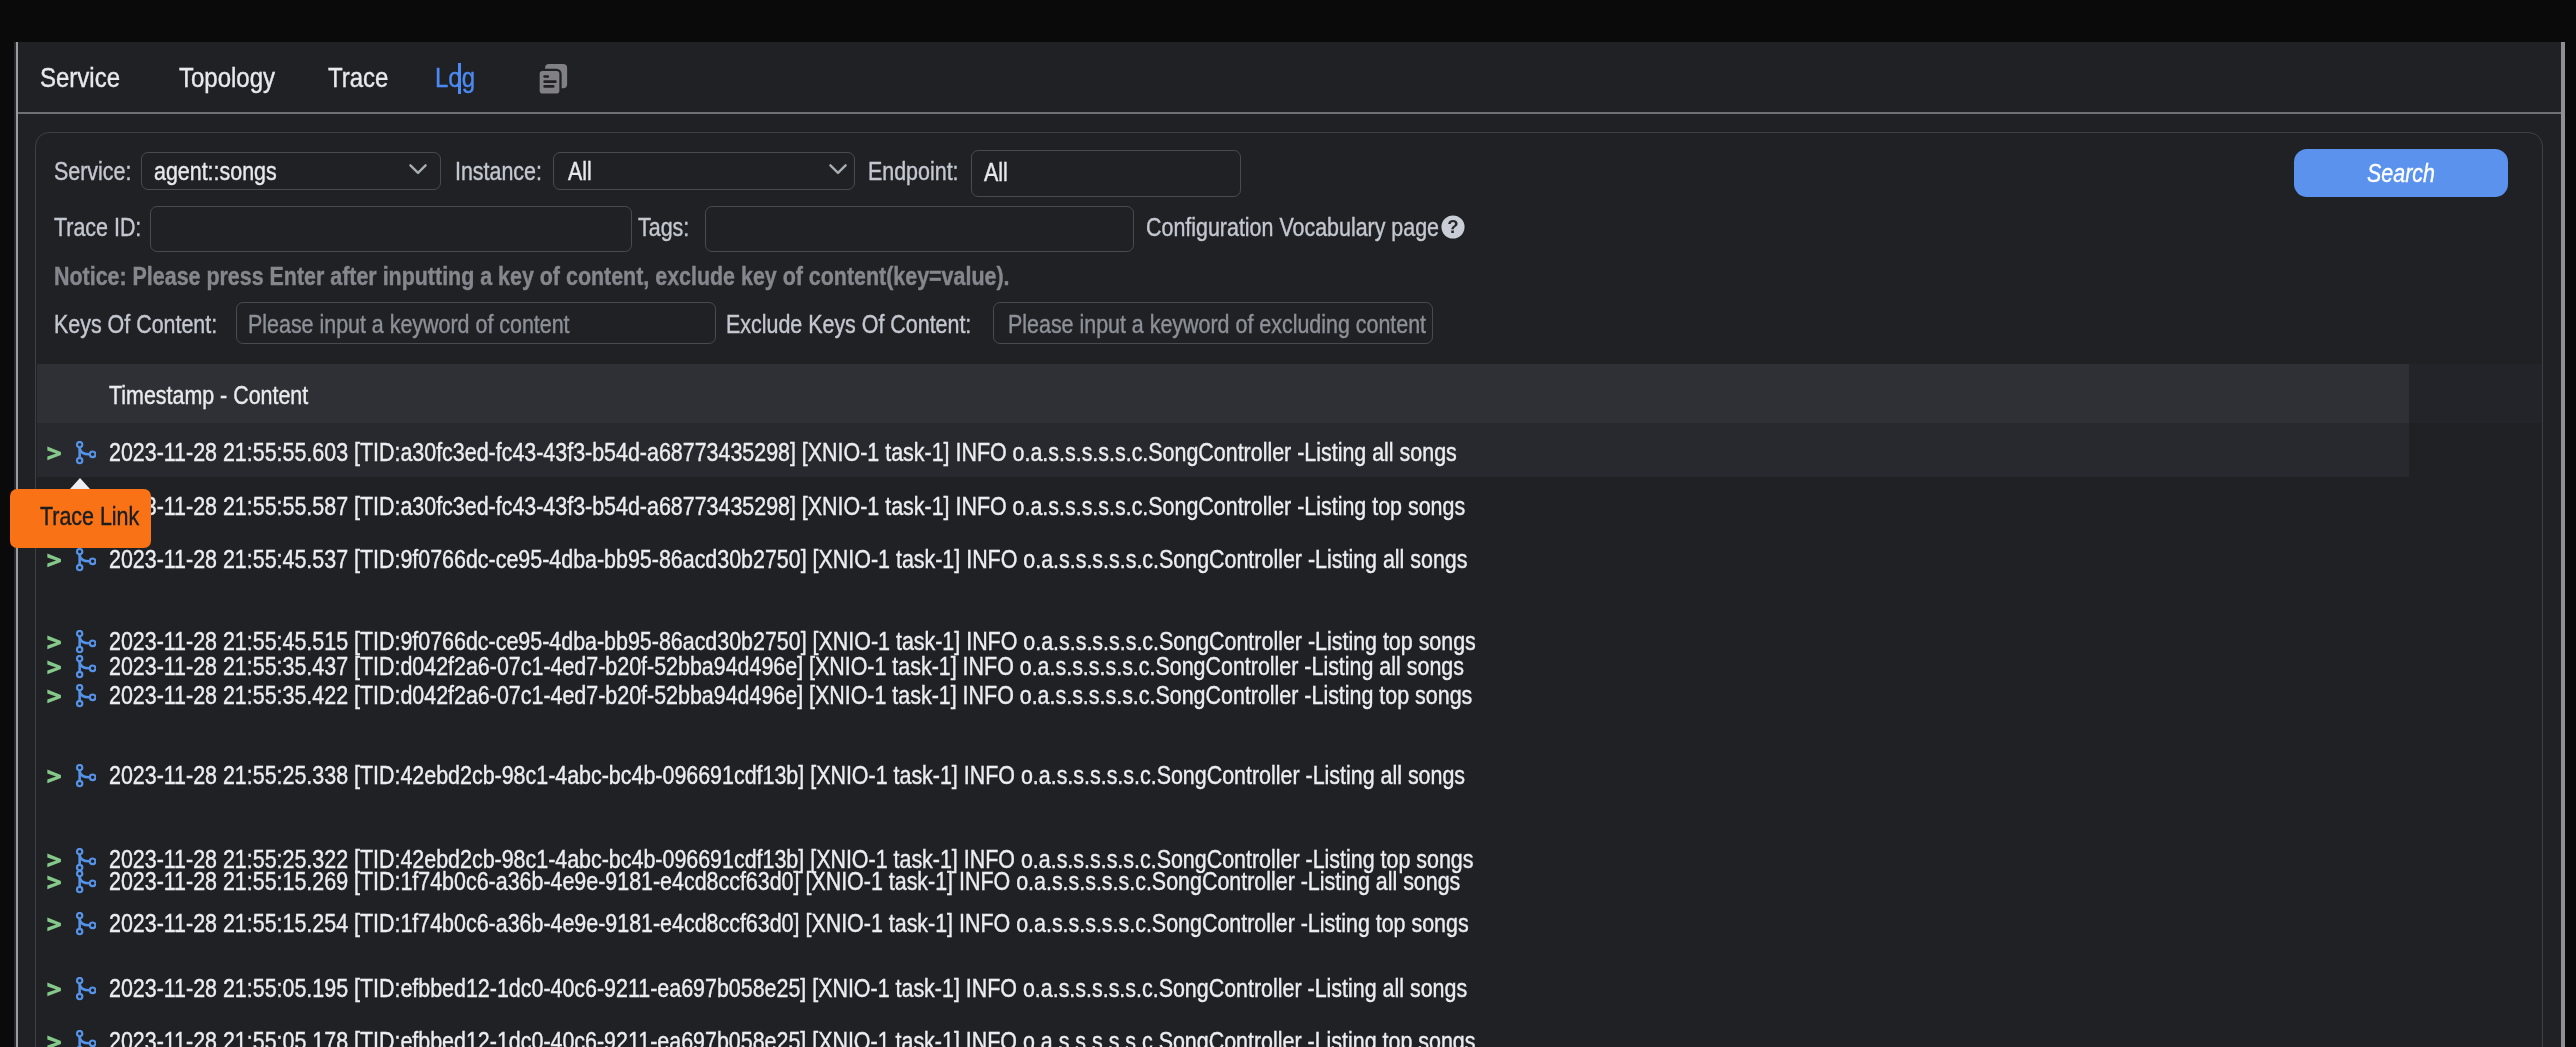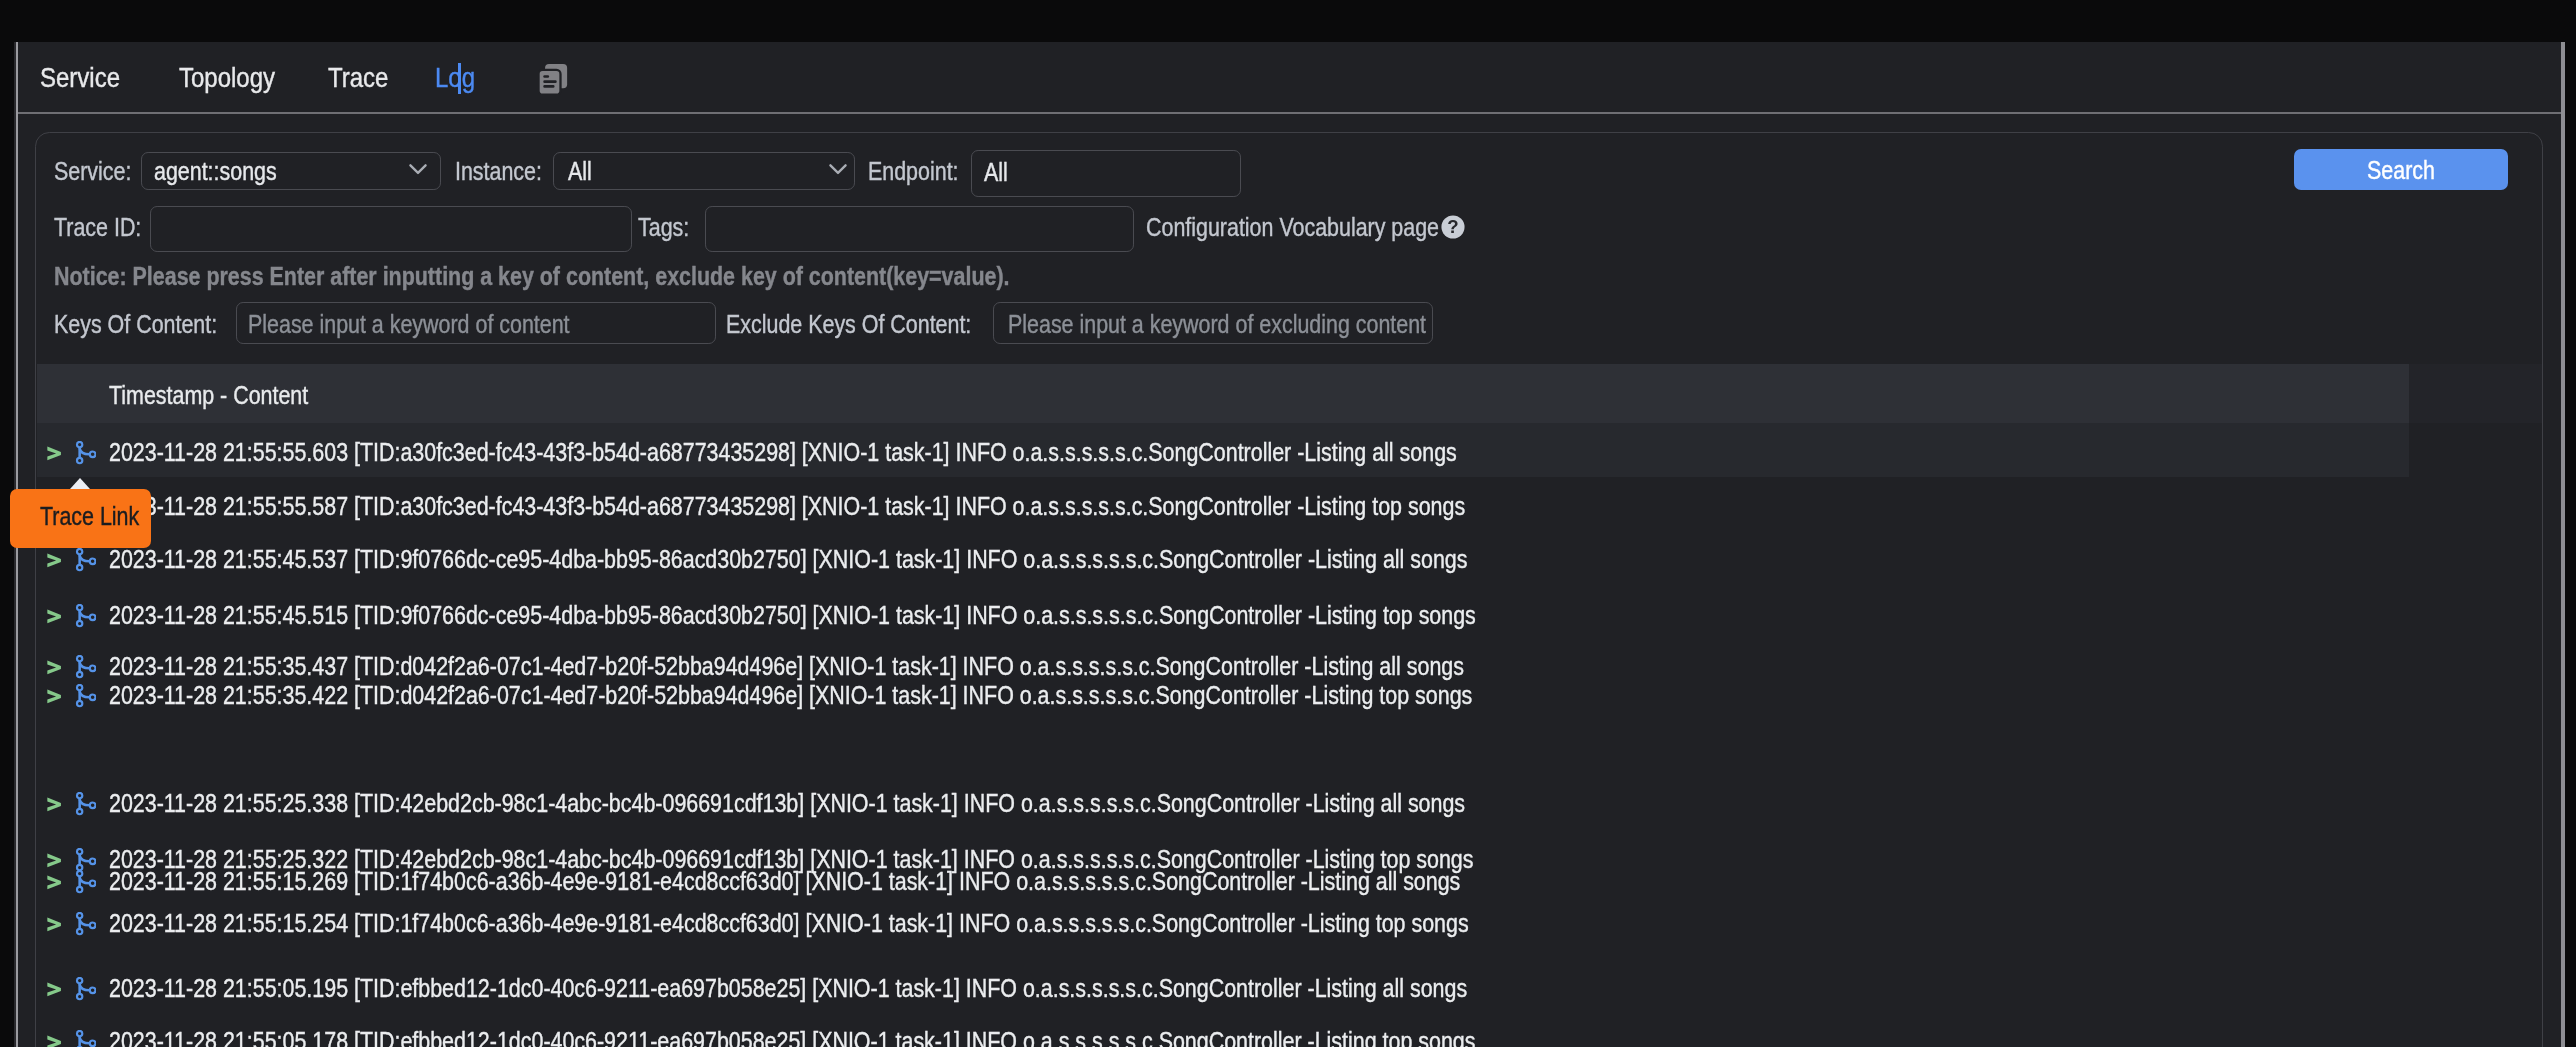--- a/index.html
+++ b/index.html
@@ -10,21 +10,21 @@
 #rline { position:absolute; left:2561px; top:0; width:3.6px; height:1048px; background:#8e8e93; }
 #navborder { position:absolute; left:18px; top:70px; width:2543px; height:2.2px; background:#6f6f74; }
 .t { position:absolute; font-size:25px; line-height:25px; transform:scaleX(0.857); transform-origin:0 50%; white-space:nowrap; -webkit-text-stroke:0.4px currentColor; }
 .tab { font-size:28px; line-height:28px; color:#e8e9eb; }
 #card { position:absolute; left:35px; top:90px; width:2508px; height:1151px; border:1.8px solid #3f4046; border-radius:14.3px; }
 .lbl { color:#c3c7cf; }
 .box { position:absolute; height:38px; border:1.8px solid #4a4b51; border-radius:7.1px; }
 .boxtext { color:#e6e8eb; }
 .ph { color:#8c9097; }
 #notice { font-weight:bold; color:#85878d; }
-#searchbtn { position:absolute; left:2294px; top:107px; width:214px; height:41px; background:#5a92ee; border-radius:7px; }
+#searchbtn { position:absolute; left:2294px; top:107px; width:214px; height:48px; background:#5a92ee; border-radius:13px;font-style:italic; }
 #thead { position:absolute; left:37px; top:322px; width:2372px; height:59px; background:#2e3036; }
 #thead2 { position:absolute; left:2409px; top:322px; width:133px; height:59px; background:#232429; }
 .row { position:absolute; left:37px; width:2372px; height:54px; }
 .row.hover { background:#27292e; }
 .rtext { left:72px; top:calc(50% - 9.6px); color:#ebedef; }
 .caret { position:absolute; left:9.4px; top:calc(50% - 4.9px); }
 .ticon { position:absolute; left:38px; top:calc(50% - 9.4px); }
 .chev { position:absolute; }
 #tooltip { position:absolute; left:10.4px; top:447px; width:141px; height:59px; background:#f97316; border-radius:7.1px; }
 #ttarrow { position:absolute; left:70px; top:436px; width:0; height:0; border-left:10.7px solid transparent; border-right:10.7px solid transparent; border-bottom:11.6px solid #eceef4; }
@@ -130,21 +130,21 @@
         <g stroke="#5593e8" fill="none">
           <circle cx="5.2" cy="4" r="3" stroke-width="2.4"></circle>
           <circle cx="5.2" cy="22" r="3" stroke-width="2.4"></circle>
           <circle cx="19.8" cy="15" r="3.2" stroke-width="2.4"></circle>
           <line x1="5.2" y1="7.2" x2="5.2" y2="18.8" stroke-width="2.9"></line>
           <path d="M5.2 8 C5.8 13.2 10.5 15 16.4 15" stroke-width="2.9"></path>
         </g>
       </svg>
       <span class="t rtext">2023-11-28 21:55:45.537 [TID:9f0766dc-ce95-4dba-bb95-86acd30b2750] [XNIO-1 task-1] INFO o.a.s.s.s.s.s.c.SongController -Listing all songs</span>
     </div>
-<div class="row" style="top:544px">
+<div class="row" style="top:570px">
       <svg class="caret" width="16" height="16" viewBox="0 0 18 18">
         <path d="M1.5 1.8 L16.8 7.8 L16.8 11.2 L1.5 17.2 L1.5 12.9 L11.4 9.5 L1.5 6.1 Z" fill="#85c98a"></path>
       </svg>
       <svg class="ticon" width="21.4" height="24" viewBox="0 0 24 27">
         <g stroke="#5593e8" fill="none">
           <circle cx="5.2" cy="4" r="3" stroke-width="2.4"></circle>
           <circle cx="5.2" cy="22" r="3" stroke-width="2.4"></circle>
           <circle cx="19.8" cy="15" r="3.2" stroke-width="2.4"></circle>
           <line x1="5.2" y1="7.2" x2="5.2" y2="18.8" stroke-width="2.9"></line>
           <path d="M5.2 8 C5.8 13.2 10.5 15 16.4 15" stroke-width="2.9"></path>
@@ -175,21 +175,21 @@
         <g stroke="#5593e8" fill="none">
           <circle cx="5.2" cy="4" r="3" stroke-width="2.4"></circle>
           <circle cx="5.2" cy="22" r="3" stroke-width="2.4"></circle>
           <circle cx="19.8" cy="15" r="3.2" stroke-width="2.4"></circle>
           <line x1="5.2" y1="7.2" x2="5.2" y2="18.8" stroke-width="2.9"></line>
           <path d="M5.2 8 C5.8 13.2 10.5 15 16.4 15" stroke-width="2.9"></path>
         </g>
       </svg>
       <span class="t rtext">2023-11-28 21:55:35.422 [TID:d042f2a6-07c1-4ed7-b20f-52bba94d496e] [XNIO-1 task-1] INFO o.a.s.s.s.s.s.c.SongController -Listing top songs</span>
     </div>
-<div class="row" style="top:732px">
+<div class="row" style="top:704px">
       <svg class="caret" width="16" height="16" viewBox="0 0 18 18">
         <path d="M1.5 1.8 L16.8 7.8 L16.8 11.2 L1.5 17.2 L1.5 12.9 L11.4 9.5 L1.5 6.1 Z" fill="#85c98a"></path>
       </svg>
       <svg class="ticon" width="21.4" height="24" viewBox="0 0 24 27">
         <g stroke="#5593e8" fill="none">
           <circle cx="5.2" cy="4" r="3" stroke-width="2.4"></circle>
           <circle cx="5.2" cy="22" r="3" stroke-width="2.4"></circle>
           <circle cx="19.8" cy="15" r="3.2" stroke-width="2.4"></circle>
           <line x1="5.2" y1="7.2" x2="5.2" y2="18.8" stroke-width="2.9"></line>
           <path d="M5.2 8 C5.8 13.2 10.5 15 16.4 15" stroke-width="2.9"></path>

